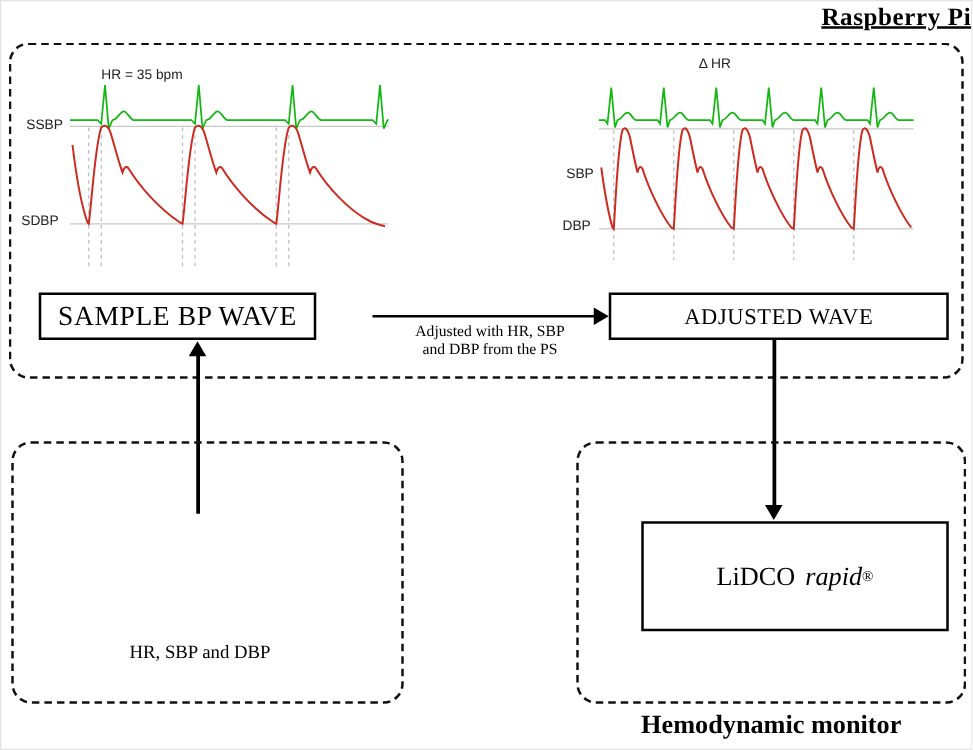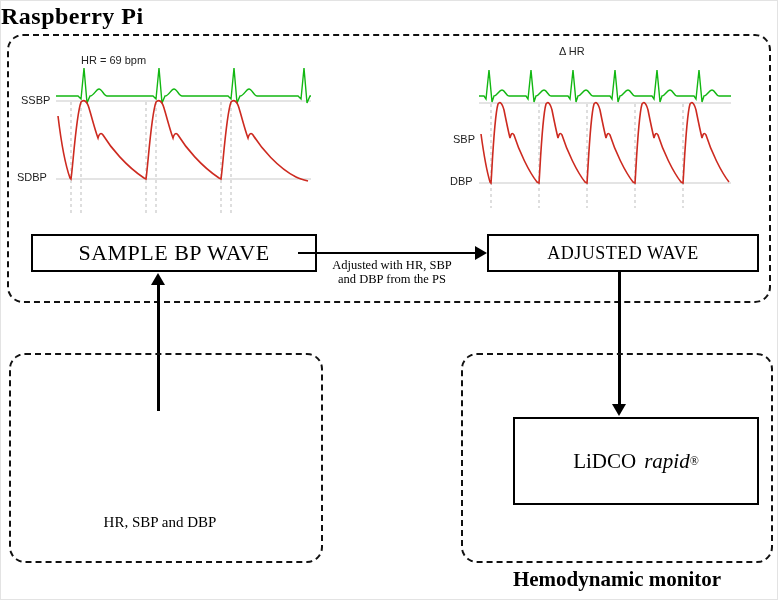--- a/index.html
+++ b/index.html
@@ -3,34 +3,34 @@
 <meta charset="utf-8">
 <style>
   html,body{margin:0;padding:0;background:#fff;}
   .canvas{
     position:relative;width:778px;height:600px;background:#ffffff;
     font-family:"Liberation Serif",serif;color:#000;overflow:hidden;
     border:1px solid #e3e3e3;box-sizing:border-box;
   }
   .abs{position:absolute;}
   .figure-title{
-    left:0;right:0;top:2px;text-align:left;
-    font-size:24px;font-weight:bold;letter-spacing:0.5px;
+    left:0;right:0;top:2px;text-align:right;
+    font-size:20px;font-weight:bold;letter-spacing:0.5px;text-decoration:underline;
   }
   .dashed-box{
     border:2.5px dashed #111;border-radius:16px;box-sizing:border-box;
   }
   .rpi-box{left:6px;top:33px;width:764px;height:269px;}
   .ps-container{left:8px;top:352px;width:314px;height:210px;}
   .hm-container{left:460px;top:352px;width:312px;height:210px;}
   .solid-box{
     border:2px solid #000;box-sizing:border-box;background:#fff;
     display:flex;align-items:center;justify-content:center;
   }
-  .sample-box{left:30px;top:233px;width:286px;height:38px;font-size:22px;letter-spacing:0.5px;}
+  .sample-box{left:30px;top:233px;width:222px;height:38px;font-size:22px;letter-spacing:0.5px;}
   .adjusted-box{left:486px;top:233px;width:272px;height:38px;font-size:18px;letter-spacing:0.5px;}
   .psbox{left:48px;top:410px;width:222px;height:96px;font-size:21px;font-weight:bold;}
   .lidco-box{left:512px;top:416px;width:246px;height:88px;font-size:21px;}
   .lidco-box .it{font-style:italic;margin-left:8px;}
   .lidco-box sup{font-size:12px;vertical-align:super;}
   .small-label{
     font-family:"Liberation Sans",sans-serif;font-size:11px;color:#222;
   }
   .section-title{
     font-size:21px;font-weight:bold;text-align:center;
@@ -51,21 +51,21 @@
 </style>
 </head>
 <body>
 
 <div class="canvas">
 
   <div class="abs figure-title">Raspberry Pi</div>
 
   <div class="abs dashed-box rpi-box"></div>
 
-  <div class="abs small-label" style="left:80px;top:53px;">HR = 69 bpm</div>
+  <div class="abs small-label" style="left:80px;top:53px;">HR = 35 bpm</div>
   <div class="abs small-label" style="left:20px;top:93px;">SSBP</div>
   <div class="abs small-label" style="left:16px;top:170px;">SDBP</div>
 
   <svg class="abs" style="left:55px;top:55px;" width="255" height="170" viewBox="0 0 255 170">
     <path d="M 0,45 L 255,45" fill="none" stroke-width="1" stroke="#c9c9c9"></path>
     <path d="M 0,123 L 255,123" fill="none" stroke-width="1" stroke="#c9c9c9"></path>
     <path d="M 15,46 V 158 M 25,46 V 158 M 90,46 V 158 M 100,46 V 158 M 165,46 V 158 M 175,46 V 158" fill="none" stroke-width="1" stroke-dasharray="3 3" stroke="#bdbdbd"></path>
     <path fill="none" stroke-width="1.4" d="M 0,40 L 22,40 L 25,43 L 28,12 L 31,47 L 34,40 C 38,40 40,33 43,33 C 46,33 48,40 51,40
              L 97,40 L 100,43 L 103,12 L 106,47 L 109,40 C 113,40 115,33 118,33 C 121,33 123,40 126,40
              L 172,40 L 175,43 L 178,12 L 181,47 L 184,40 C 188,40 190,33 193,33 C 196,33 198,40 201,40

